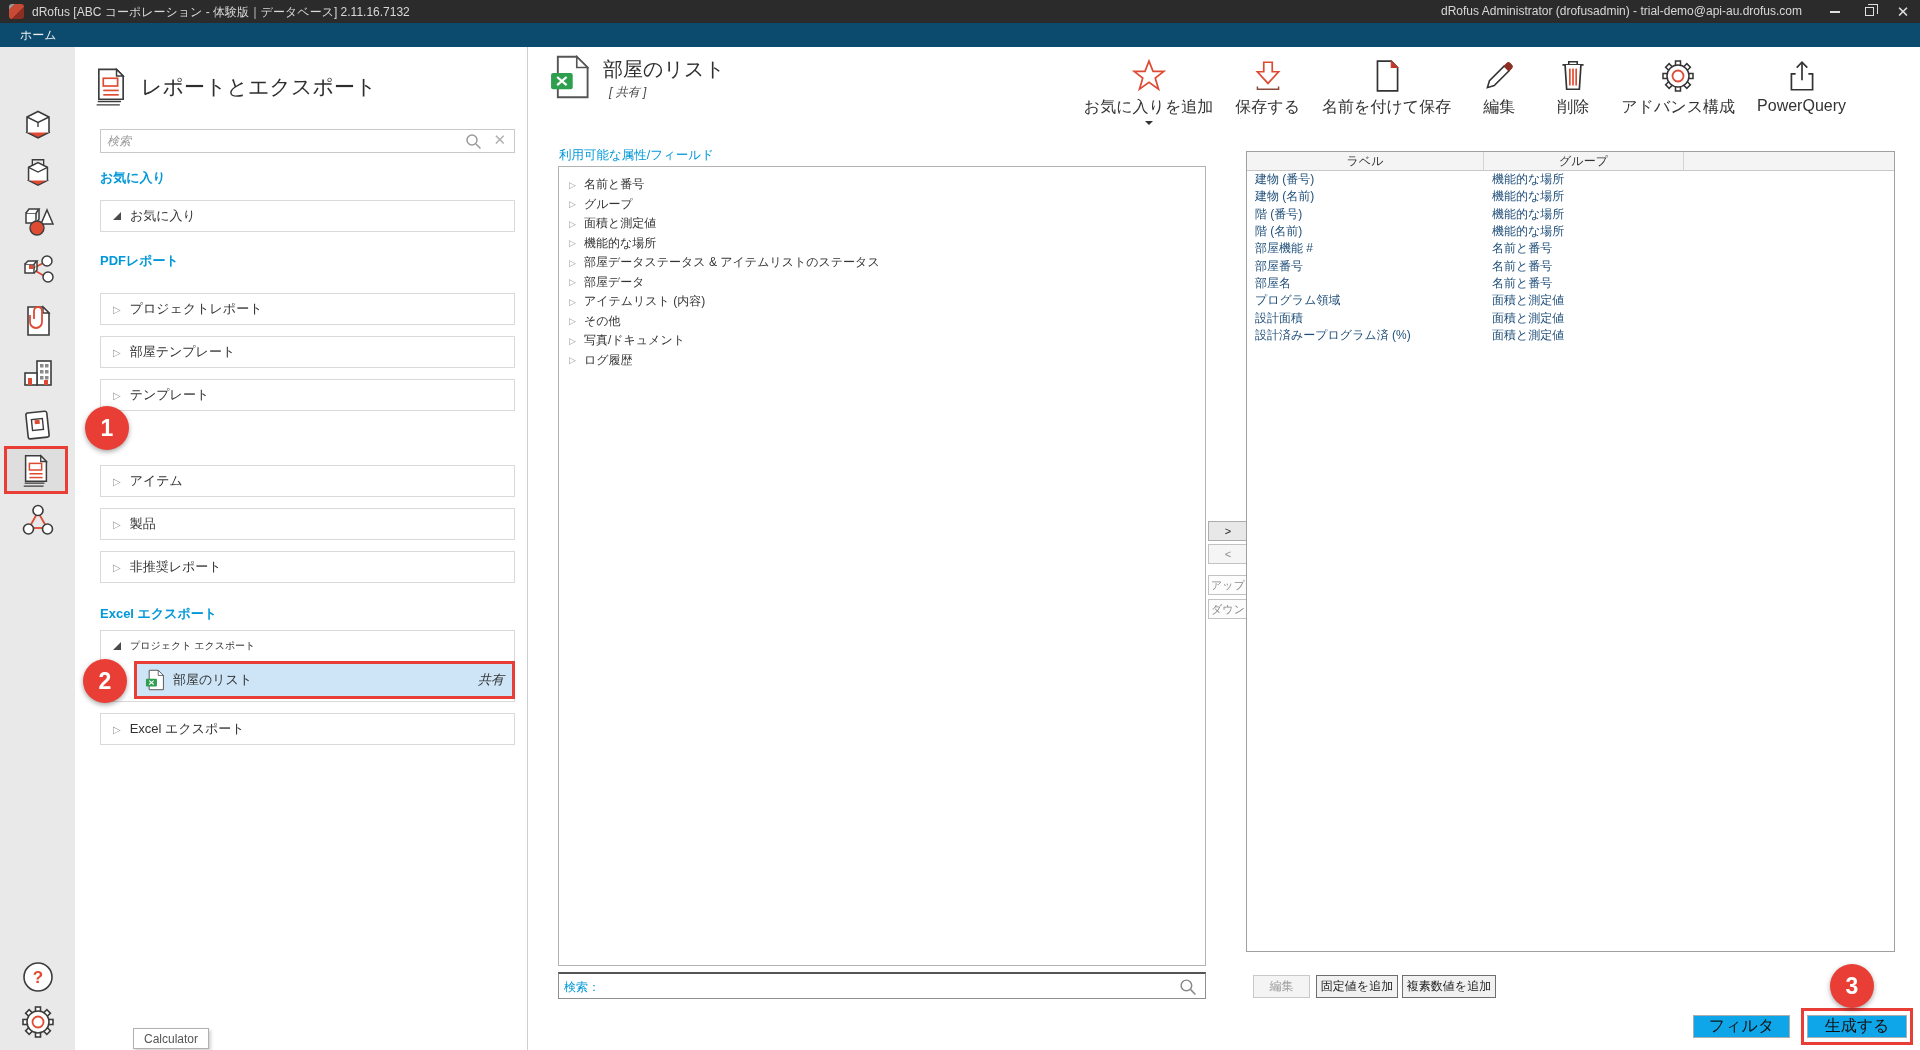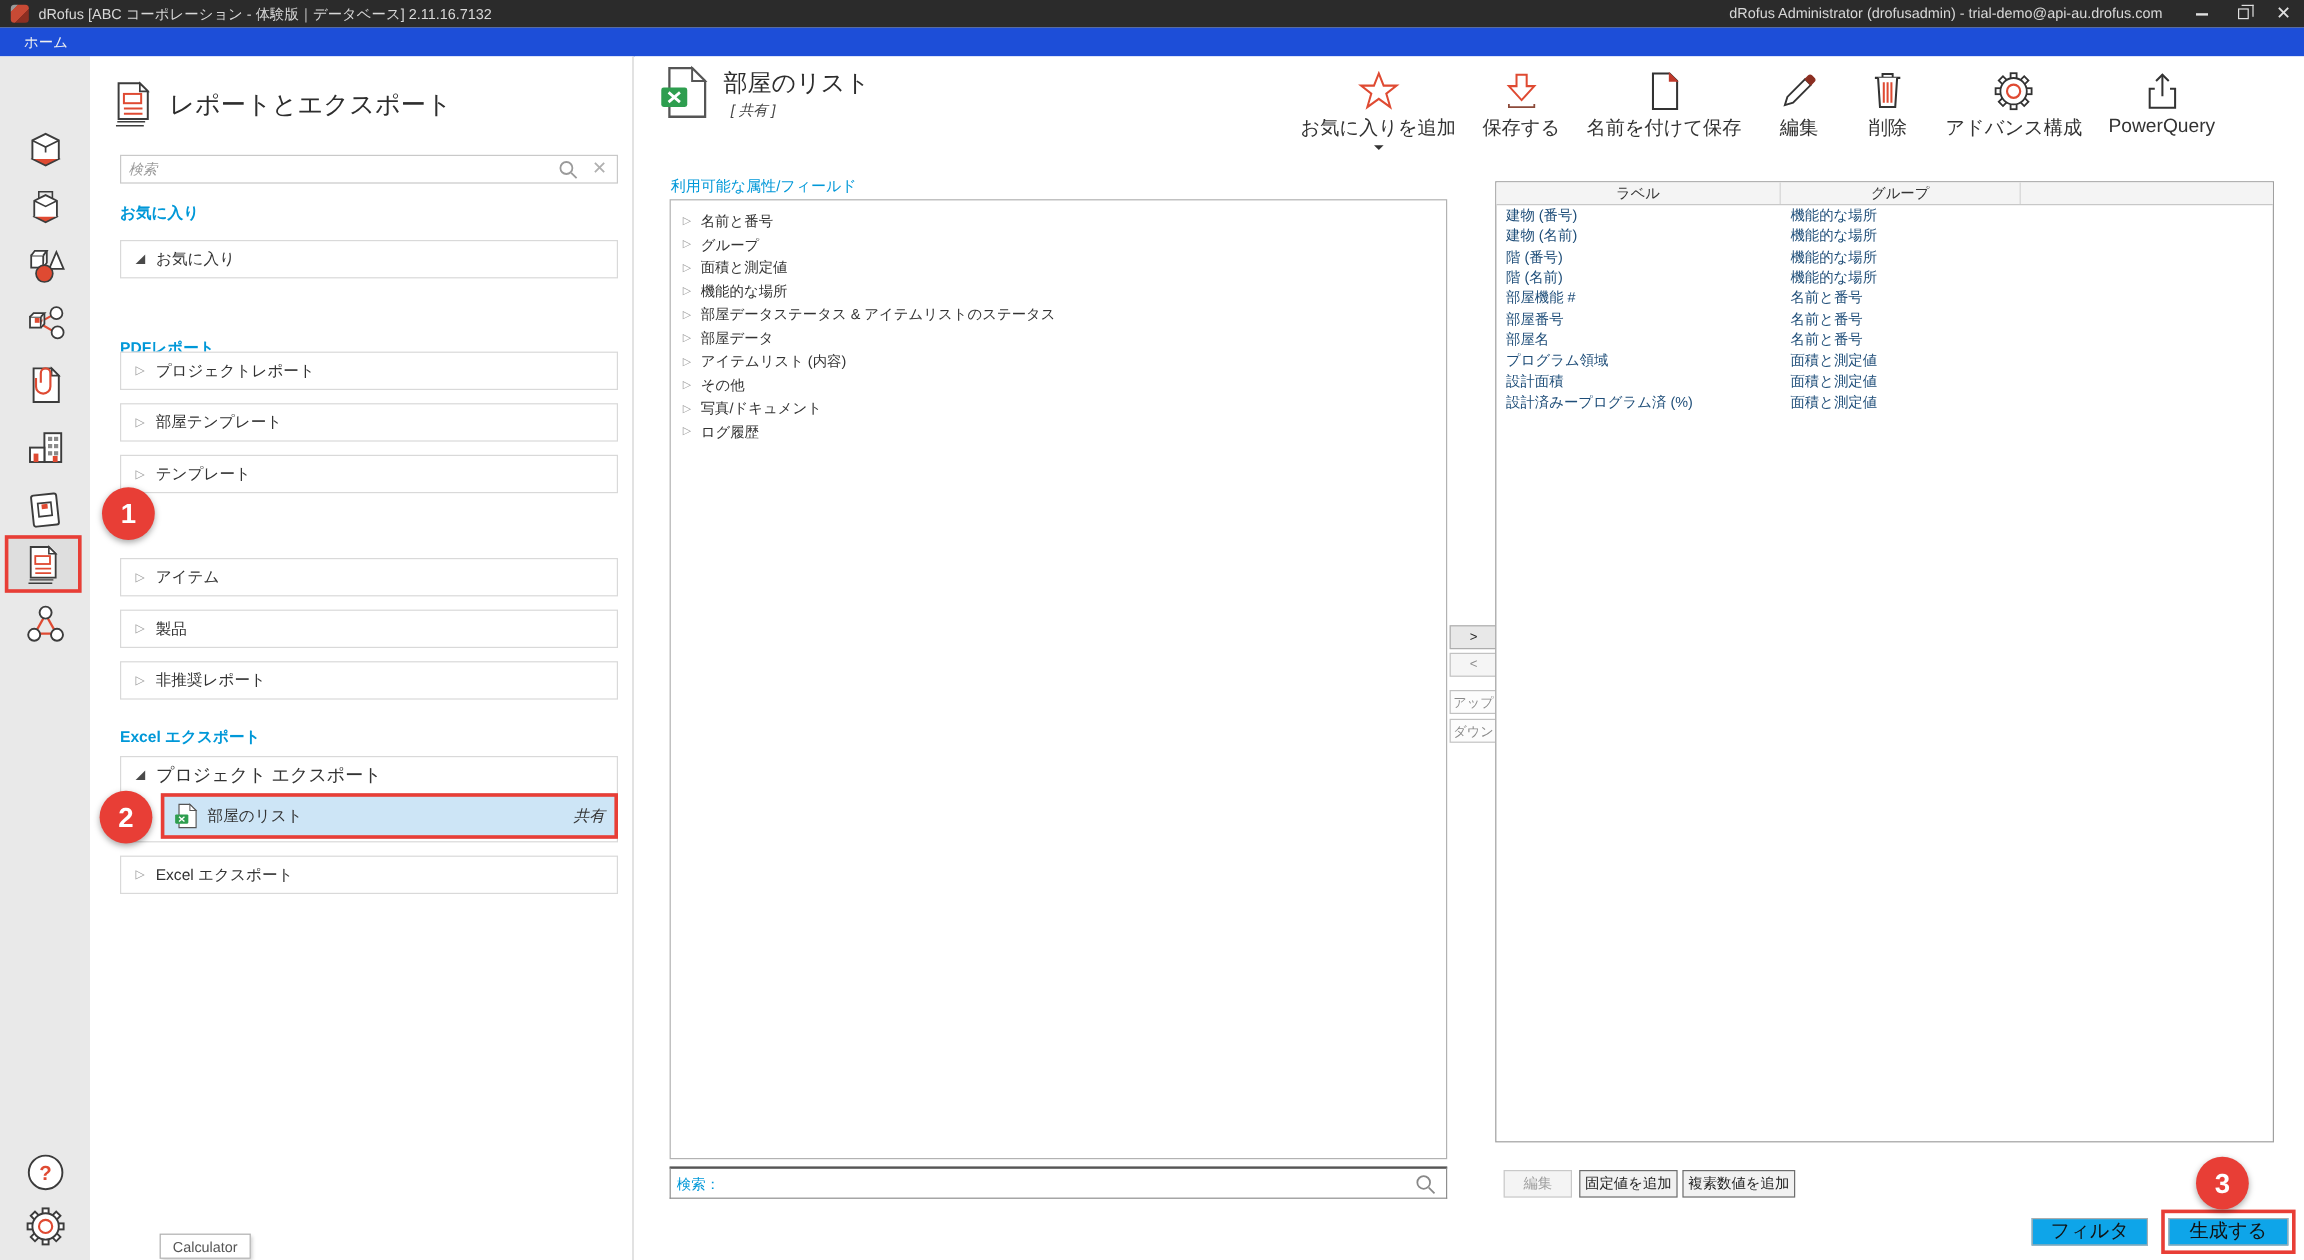--- a/index.html
+++ b/index.html
@@ -14,21 +14,21 @@
   .titlebar .app-title { position:absolute; left:32px; top:4px; white-space:nowrap; }
   .titlebar .user-info { position:absolute; right:118px; top:4px; white-space:nowrap; }
   .win-btns { position:absolute; right:0; top:0; height:23px; display:flex; }
   .win-btn { width:34px; height:23px; display:flex; align-items:center; justify-content:center; color:#e0e0e0; }
   .min-glyph { width:10px; height:2px; background:#e0e0e0; }
   .restore-glyph { width:9px; height:9px; border:1px solid #e0e0e0; position:relative; }
   .restore-glyph:before { content:""; position:absolute; left:2px; top:-4px; width:9px; height:9px; border:1px solid #e0e0e0; border-left:none; border-bottom:none; }
   .close-glyph { font-size:15px; line-height:15px; }
 
   
-  .menubar { position:absolute; left:0; top:23px; width:100%; height:24px; background:#1d4ed8; color:#f0f0f0; font-size:12px; }
+  .menubar { position:absolute; left:0; top:23px; width:100%; height:24px; background:#0c4a6e; color:#f0f0f0; font-size:12px; }
   .menubar .menu-item { position:absolute; left:14px; top:0; height:24px; line-height:24px; padding:0 6px; }
 
   
   .side { position:absolute; left:0; top:47px; width:75px; bottom:0; background:#e9e9e9; }
   .side-icon { position:absolute; left:0; width:75px; height:44px; display:flex; align-items:center; justify-content:center; }
   .side-active-box { position:absolute; left:4px; top:399px; width:64px; height:48px; border:3px solid #e83e36; background:#dedede; display:flex; align-items:center; justify-content:center; }
 
   
   .left-panel { position:absolute; left:75px; top:47px; width:453px; bottom:0; background:#fff; border-right:1px solid #cfcfcf; }
   .lp-header-icon { position:absolute; left:16px; top:18px; }
@@ -36,21 +36,21 @@
   .lp-search { position:absolute; left:25px; top:82px; width:415px; height:24px; border:1px solid #c9c9c9; background:#fff; }
   .lp-search input { position:absolute; left:6px; top:2px; width:340px; height:18px; border:none; outline:none; font-style:italic; font-size:12px; color:#666; font-family:inherit; background:transparent; }
   .lp-search input::placeholder { color:#9a9a9a; font-style:italic; }
   .lp-search .mag { position:absolute; right:32px; top:3px; }
   .lp-search .clr { position:absolute; right:8px; top:1px; color:#b0b0b0; font-size:15px; cursor:default; }
   .section-h { position:absolute; left:25px; font-size:13px; font-weight:bold; color:#0098d8; white-space:nowrap; }
   .item-box { position:absolute; left:25px; width:415px; height:32px; border:1px solid #d9d9d9; background:#fff; display:flex; align-items:center; padding-left:12px; font-size:13px; color:#333; white-space:nowrap; }
   .tri-c { font-family:"DejaVu Sans",sans-serif; color:#9a9a9a; font-size:10px; margin-right:9px; }
   .tri-e { width:0; height:0; border-left:8px solid transparent; border-bottom:8px solid #4a4a4a; margin-right:9px; }
   .excel-group-box { position:absolute; left:25px; top:583px; width:415px; height:72px; border:1px solid #d9d9d9; background:#fff; }
-  .excel-group-row { height:30px; display:flex; align-items:center; padding-left:12px; font-size:15px; white-space:nowrap; }
+  .excel-group-row { height:30px; display:flex; align-items:center; padding-left:12px; font-size:10px; white-space:nowrap; }
   .excel-sel-row { position:absolute; left:33px; top:30px; width:381px; height:38px; border:3px solid #e83e36; background:#cde5f6; display:flex; align-items:center; padding:0 8px; font-size:13px; white-space:nowrap; }
   .excel-sel-row .shared { margin-left:auto; font-style:italic; color:#333; }
 
   
   .main { position:absolute; left:529px; top:47px; right:0; bottom:0; background:#fff; }
   .m-header-icon { position:absolute; left:20px; top:7px; }
   .m-title { position:absolute; left:74px; top:9px; font-size:20px; color:#2e2e2e; white-space:nowrap; }
   .m-subtitle { position:absolute; left:80px; top:37px; font-size:12px; font-style:italic; color:#444; white-space:nowrap; }
   .toolbar { position:absolute; top:11px; right:74px; display:flex; align-items:flex-start; gap:22px; }
   .tool { display:flex; flex-direction:column; align-items:center; min-width:52px; cursor:default; }
@@ -267,21 +267,21 @@
       </span>
       <span class="clr">✕</span>
     </div>
 
     <div class="section-h" style="top:122px;">お気に入り</div>
     <div class="item-box" style="top:153px;">
       <span class="tri-e"></span>
       <span>お気に入り</span>
     </div>
 
-    <div class="section-h" style="top:234px;">PDFレポート</div>
+    <div class="section-h" style="top:205px;">PDFレポート</div>
     <div class="item-box" style="top:246px;">
         <span class="tri-c">▷</span>
         <span>プロジェクトレポート</span>
       </div>
     <div class="item-box" style="top:289px;">
         <span class="tri-c">▷</span>
         <span>部屋テンプレート</span>
       </div>
     <div class="item-box" style="top:332px;">
         <span class="tri-c">▷</span>

